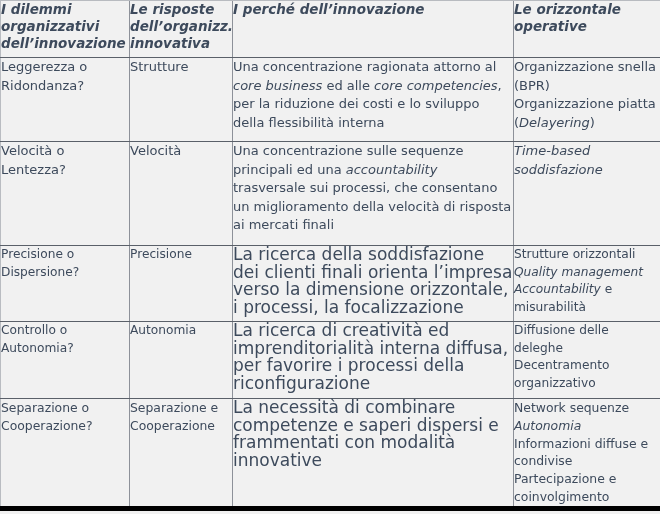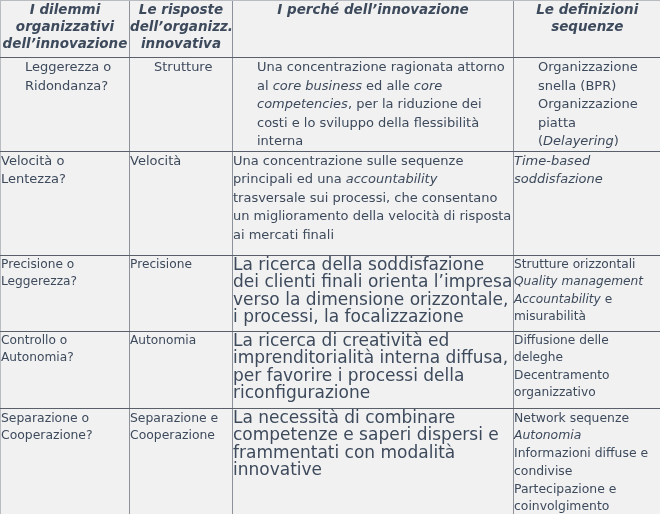--- a/index.html
+++ b/index.html
@@ -44,21 +44,21 @@
     border-left: 1px solid #8d9199;
     padding: 0;
   }
 
   
   thead th {
     border-bottom: 1px solid #5a6069;
     border-top: 1px solid #b8bbc0;
     font-style: italic;
     font-weight: bold;
-    text-align: center;
+    text-align: left;
     font-size: 13.5px;
     line-height: 17px;
     height: 57px;
     box-sizing: border-box;
     padding: 9px 6px 6px 6px;
   }
   thead th.first { border-left: 1px solid #b9bcc1; }
   thead th.c3h   { }
 
   tbody td {
@@ -78,21 +78,21 @@
 
   tr.r3 td.why, tr.r4 td.why, tr.r5 td.why { font-size: 17px; line-height: 17.5px; }
 
   td.dilemma, td.answer { }
   td.why { }
   td.def { }
 
   .it { font-style: italic; text-align: right; }
 
   
-  tr.r1 td { height: 84px; padding-left: 24px; }
+  tr.r1 td { height: 84px; }
   tr.r2 td { height: 104px; }
   tr.r3 td { height: 76px; }
   tr.r4 td { height: 77px; }
   tr.r5 td { height: 106px; }
 
   .bottom-strip {
     position: absolute;
     left: 0;
     top: 514px;
     width: 660px;
@@ -109,38 +109,38 @@
       <col class="c1">
         <col class="c2">
         <col class="c3">
         <col class="c4">
     </colgroup>
     <thead>
       <tr>
         <th class="first">I dilemmi organizzativi dell’innovazione</th>
         <th>Le risposte dell’organizz. innovativa</th>
         <th class="c3h">I perché dell’innovazione</th>
-        <th>Le definizioni sequenze</th>
+        <th>Le orizzontale operative</th>
       </tr>
     </thead>
     <tbody id="tbody">
         <tr class="r1">
           <td class="dilemma first">Leggerezza o Ridondanza?</td>
           <td class="answer">Strutture</td>
           <td class="why"><span>Una concentrazione ragionata attorno al </span><span class="it">core business</span><span> ed alle </span><span class="it">core competencies</span><span>, per la riduzione dei costi e lo sviluppo della flessibilità interna</span></td>
           <td class="def"><span>Organizzazione snella (BPR)</span><br><span>Organizzazione piatta (</span><span class="it">Delayering</span><span>)</span></td>
         </tr>
         <tr class="r2">
           <td class="dilemma first">Velocità o Lentezza?</td>
           <td class="answer">Velocità</td>
           <td class="why"><span>Una concentrazione sulle sequenze principali ed una </span><span class="it">accountability</span><span> trasversale sui processi, che consentano un miglioramento della velocità di risposta ai mercati finali</span></td>
           <td class="def"><span class="it">Time-based soddisfazione</span></td>
         </tr>
         <tr class="r3">
-          <td class="dilemma first">Precisione o Leggerezza?</td>
+          <td class="dilemma first">Precisione o Dispersione?</td>
           <td class="answer">Precisione</td>
           <td class="why"><span>La ricerca della soddisfazione dei clienti finali orienta l’impresa verso la dimensione orizzontale, i processi, la focalizzazione</span></td>
           <td class="def"><span>Strutture orizzontali</span><br><span class="it">Quality management</span><br><span class="it">Accountability</span><span> e misurabilità</span></td>
         </tr>
         <tr class="r4">
           <td class="dilemma first">Controllo o Autonomia?</td>
           <td class="answer">Autonomia</td>
           <td class="why"><span>La ricerca di creatività ed imprenditorialità interna diffusa, per favorire i processi della riconfigurazione</span></td>
           <td class="def"><span>Diffusione delle deleghe</span><br><span>Decentramento organizzativo</span></td>
         </tr>

